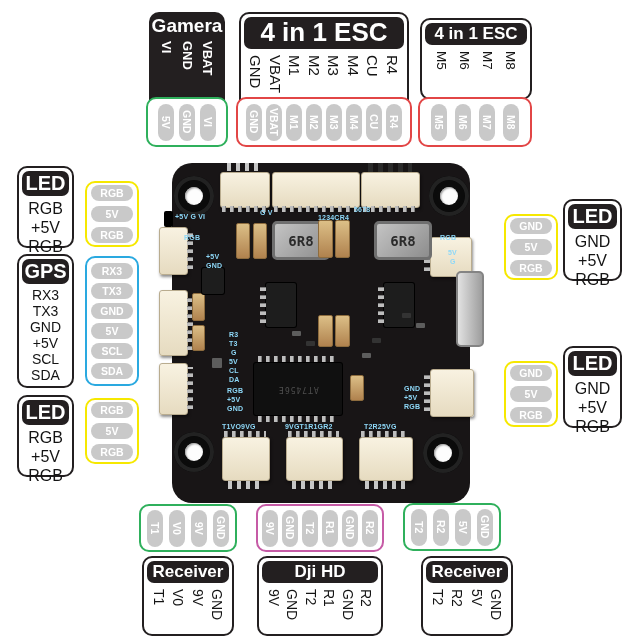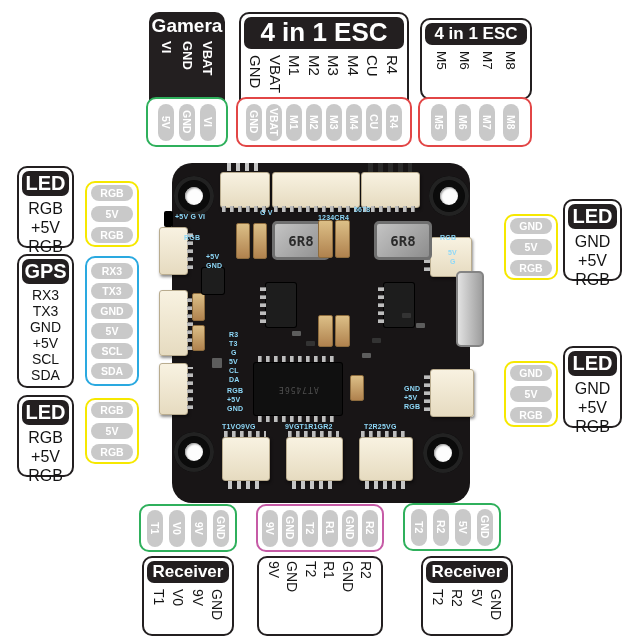--- a/index.html
+++ b/index.html
@@ -323,20 +323,21 @@
     <div class="pinrow bot">
 
     <span class="vtext">T1</span>
         <span class="vtext">V0</span>
         <span class="vtext">9V</span>
         <span class="vtext">GND</span>
       </div>
   </div>
 
   <div class="wbox" style="left:257px;top:556px;width:126px;height:80px;">
+    <div class="btitle t-med">Dji HD</div>
     <div class="pinrow bot">
 
     <span class="vtext">9V</span>
         <span class="vtext">GND</span>
         <span class="vtext">T2</span>
         <span class="vtext">R1</span>
         <span class="vtext">GND</span>
         <span class="vtext">R2</span>
       </div>
   </div>

